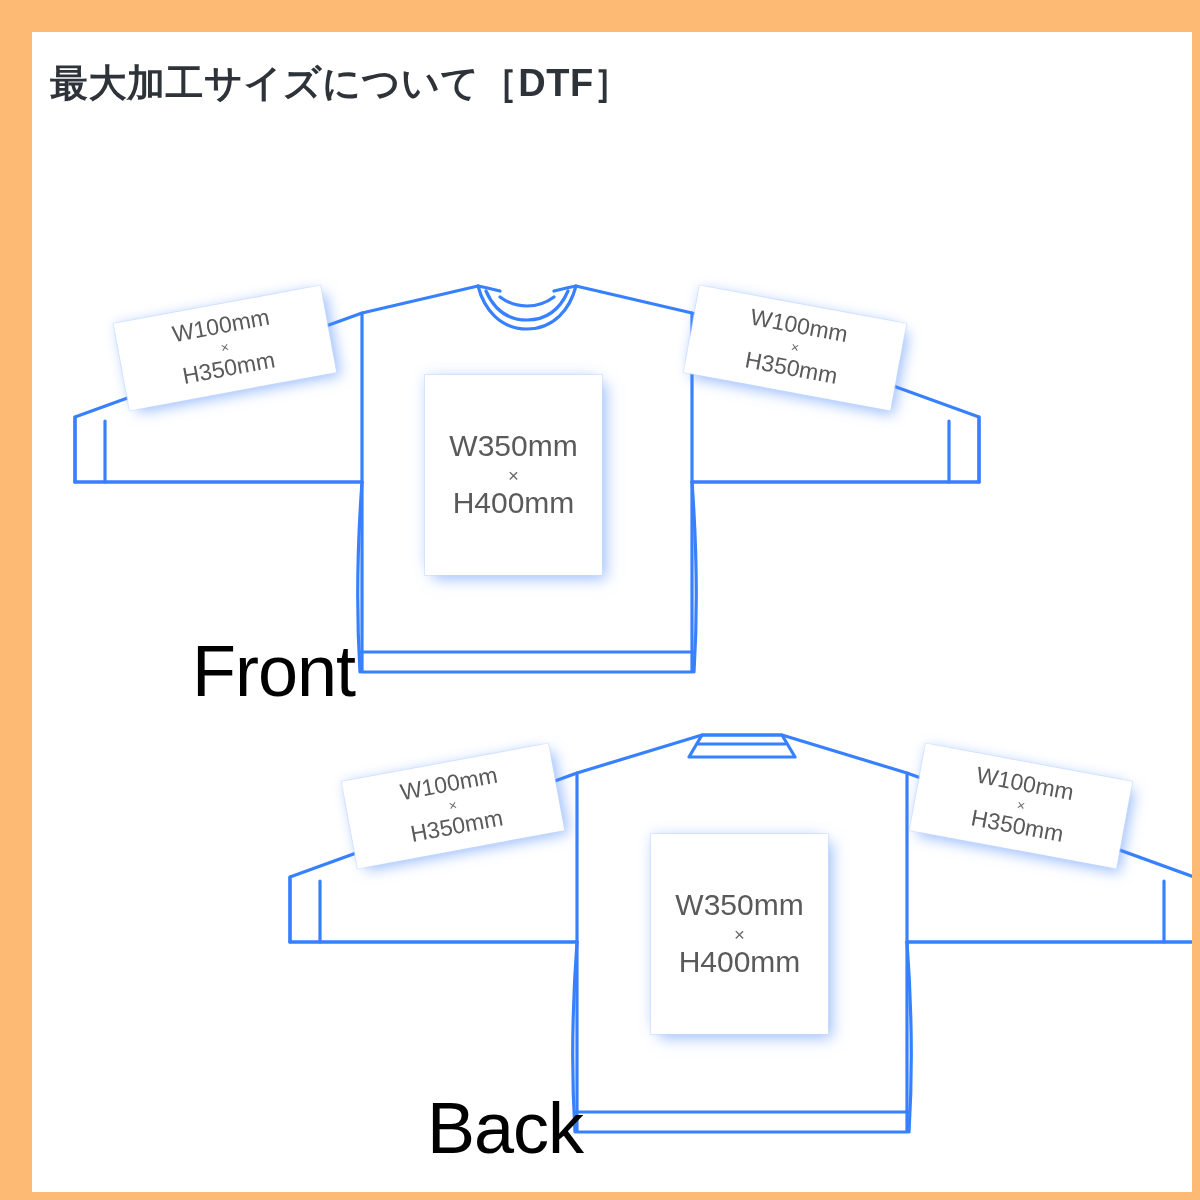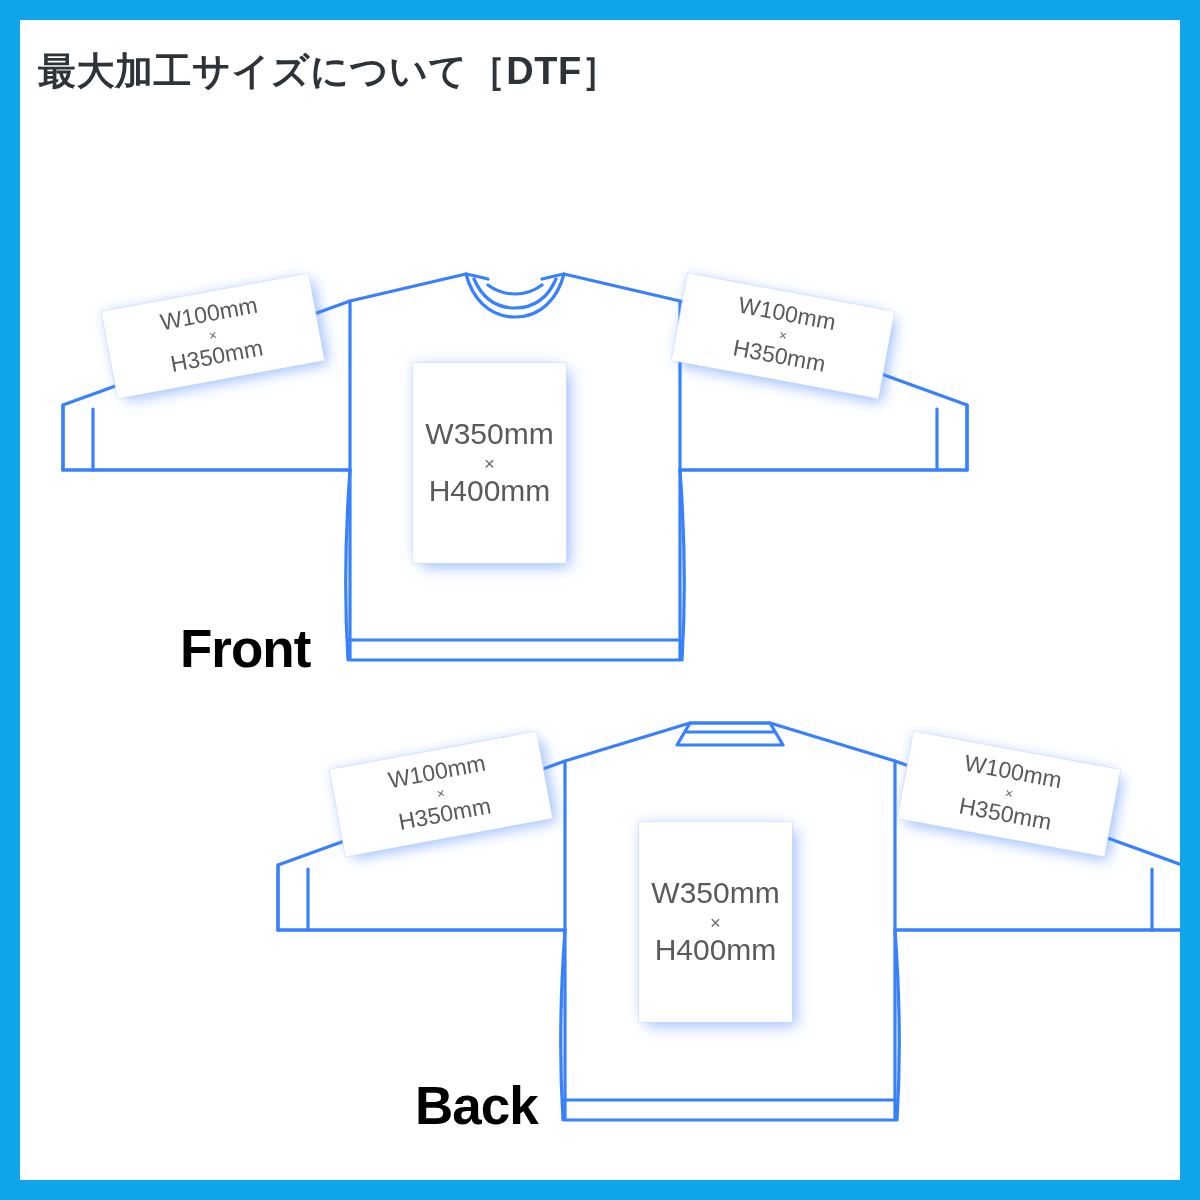--- a/index.html
+++ b/index.html
@@ -12,22 +12,22 @@
 
   body {
     background: #3780ff;
     font-family: "Liberation Sans", sans-serif;
   }
 
   #page {
     position: relative;
     width: 1200px;
     height: 1200px;
-    background: #0ea5e9;
-    padding: 20px;
+    background: #fdba74;
+    padding: 32px;
   }
 
   #canvas {
     position: relative;
     width: 1160px;
     height: 1160px;
     background: #ffffff;
     overflow: hidden;
   }
 
@@ -55,22 +55,22 @@
     position: absolute;
     left: 0; top: 0;
     width: 1000px;
     height: 460px;
     overflow: visible;
   }
 
   
   .view-label {
     position: absolute;
-    font-size: 53px;
-    font-weight: 700;
+    font-size: 72px;
+    font-weight: 400;
     color: #000000;
     letter-spacing: -1px;
     font-family: "Liberation Sans", sans-serif;
     white-space: nowrap;
   }
   #label-front { left: 160px; top: 598px; }
   #label-back  { left: 395px; top: 1055px; text-align: right; }
 
   
   .print-box {
@@ -99,21 +99,21 @@
     display: block;
     font-size: 0.62em;
     color: #6a6a6a;
     line-height: 1.25;
     margin: 1px 0 0 0;
   }
 
   
   .chest-box {
     font-size: 30px;
-    width: 153px;
+    width: 177px;
     height: 200px;
   }
   #chest-front { left: 393px; top: 343px; }
   #chest-back  { left: 619px; top: 802px; }
 
   
   .sleeve-box {
     font-size: 23px;
     width: 210px;
     height: 88px;

